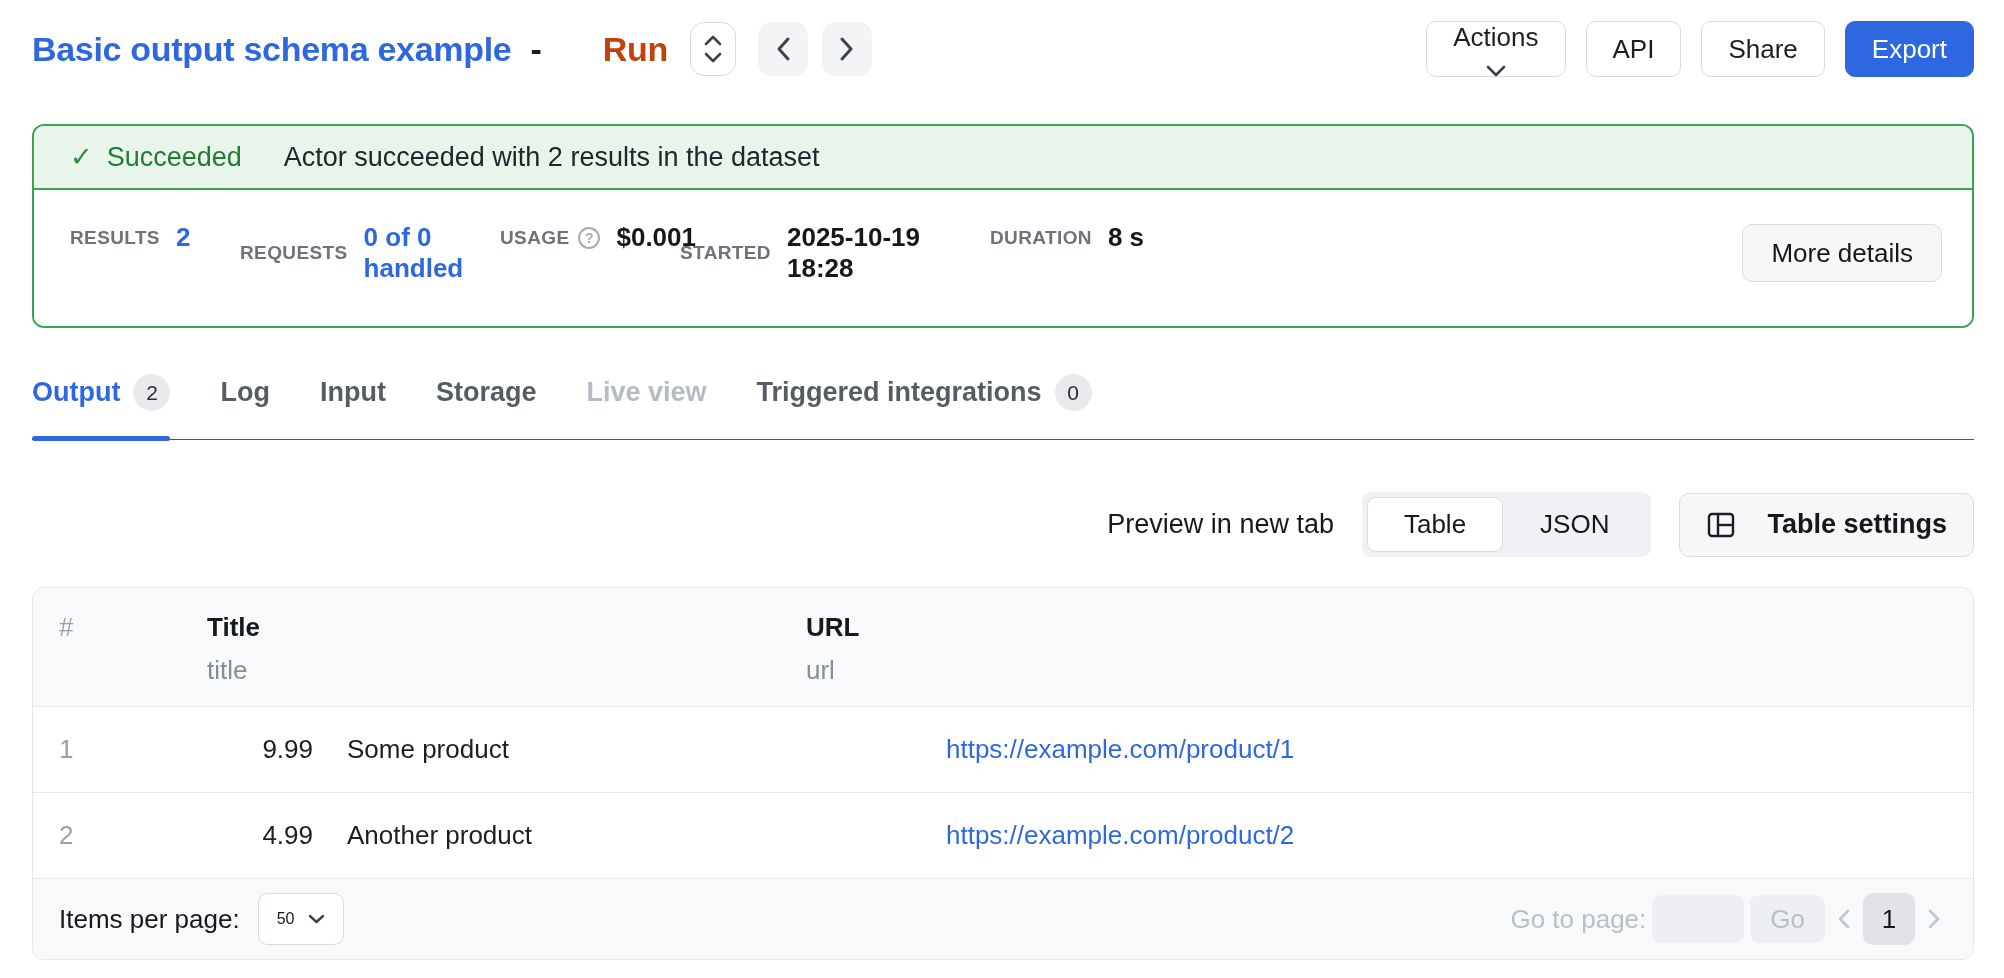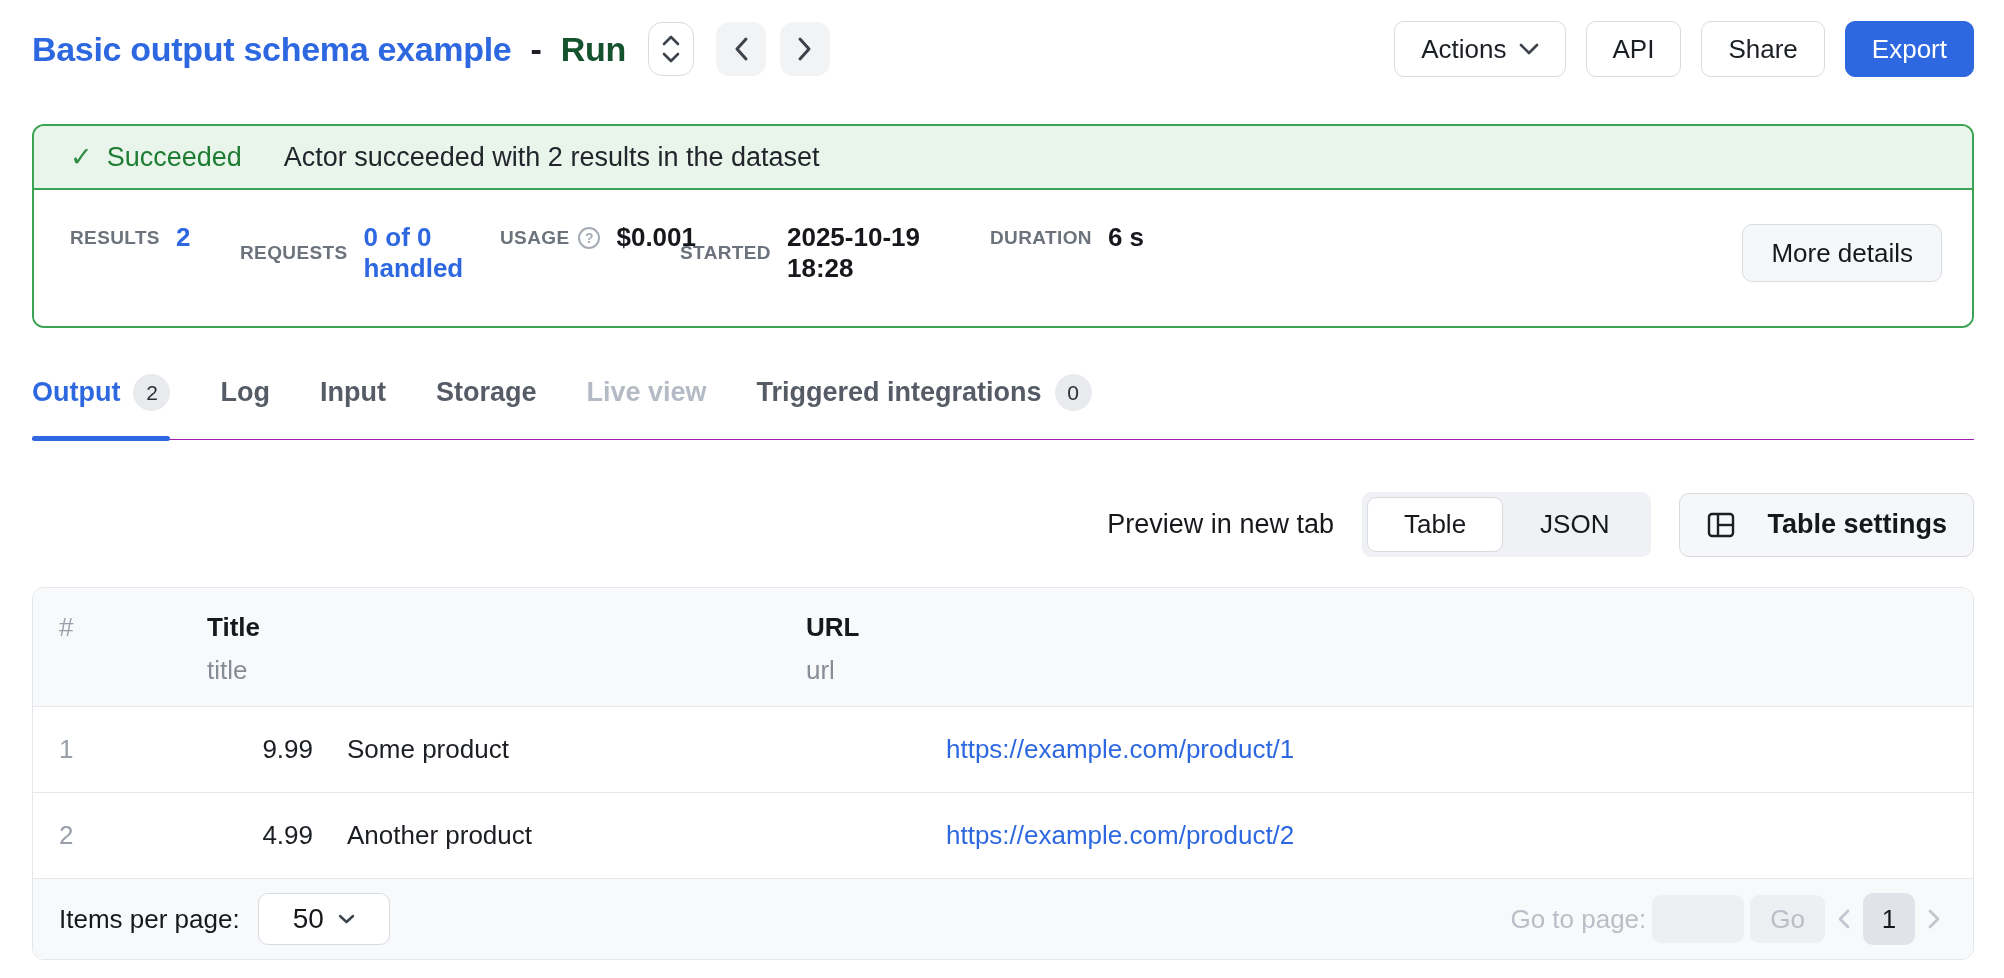--- a/index.html
+++ b/index.html
@@ -5,37 +5,37 @@
   html, body { margin: 0; padding: 0; background: #ffffff; }
   .page {
     width: 2004px; height: 978px; background: #ffffff; position: relative;
     font-family: "Liberation Sans", sans-serif; color: #1b1f24; overflow: hidden;
   }
 
   
   .topbar { display: flex; align-items: center; padding: 20px 30px 0 32px; height: 58px; }
   .page-title { font-size: 34px; font-weight: 700; letter-spacing: -0.3px; white-space: nowrap; }
   .page-title .title-link { color: #2e68e0; cursor: pointer; }
-  .page-title .title-suffix { color: #14532d; }
+  .page-title .title-suffix { color: #c2410c; margin-left: 42px; }
   .title-sep { margin: 0 10px; color: #1b1f24; font-weight: 700; font-size: 34px; }
 
   .icon-btn {
     display: inline-flex; align-items: center; justify-content: center;
     height: 54px; border-radius: 14px; cursor: pointer; box-sizing: border-box;
   }
   .run-selector { width: 46px; background: #ffffff; border: 1px solid #d8dbe0; margin-left: 22px; }
   .nav-btn { width: 50px; background: #f2f3f5; border: none; margin-left: 22px; }
   .nav-btn + .nav-btn { margin-left: 14px; }
 
   .topbar-right { margin-left: auto; display: flex; align-items: center; gap: 20px; }
   .btn {
     display: inline-flex; align-items: center; justify-content: center; gap: 12px;
     height: 56px; padding: 4px 26px; border-radius: 10px; box-sizing: border-box;
     background: #ffffff; border: 1px solid #d8dbe0; font-size: 26px; font-weight: 500;
-    color: #1b1f24; cursor: pointer; white-space: nowrap;
+    color: #1b1f24; cursor: pointer; white-space: nowrap; flex-direction: column;
   }
   .btn-primary { background: #2e68e0; border-color: #2e68e0; color: #ffffff; }
 
   
   .status-card {
     margin: 46px 30px 0 32px; border: 2px solid #3ba452; border-radius: 12px; overflow: hidden;
   }
   .status-banner {
     background: #e9f5ea; border-bottom: 2px solid #3ba452;
     display: flex; align-items: center; padding: 15px 36px; gap: 14px;
@@ -126,22 +126,22 @@
   .cell-text { color: #1b1e23; }
   .cell-link { color: #2e68e0; cursor: pointer; text-decoration: none; }
 
   .tfoot {
     background: #f8f9fa; border-top: 1px solid #e6e8ec; display: flex; align-items: center;
     padding: 14px 26px; gap: 18px;
   }
   .ipp-label { font-size: 26px; color: #16181c; }
   .ipp-select {
     background: #ffffff; border: 1px solid #d8dbe0; border-radius: 10px; height: 52px;
-    padding: 0 34px; display: inline-flex; align-items: center; gap: 14px;
-    font-size: 28px; color: #16181c; cursor: pointer; box-sizing: border-box; justify-content: space-between;
+    padding: 0 18px; display: inline-flex; align-items: center; gap: 14px;
+    font-size: 16px; color: #16181c; cursor: pointer; box-sizing: border-box; justify-content: space-between;
   }
   .pager { margin-left: auto; display: flex; align-items: center; gap: 6px; }
   .goto-label { font-size: 26px; color: #b9bec7; }
   .goto-input {
     width: 92px; height: 48px; background: #edeff2; border: none; border-radius: 9px;
     font-size: 26px; padding: 0 12px; box-sizing: border-box; color: #1b1f24; outline: none;
   }
   .go-btn {
     background: #edeff2; border: none; color: #b9bec7; font-size: 26px; border-radius: 9px;
     height: 48px; padding: 0 20px; cursor: pointer;
@@ -232,21 +232,21 @@
           <span class="info-circle">?</span>
         </span>
         <span class="stat-value">$0.001</span>
       </div>
       <div class="stat stat-started">
         <span class="stat-label">STARTED</span>
         <span class="stat-value">2025-10-19 18:28</span>
       </div>
       <div class="stat stat-duration">
         <span class="stat-label">DURATION</span>
-        <span class="stat-value">6 s</span>
+        <span class="stat-value">8 s</span>
       </div>
       <div class="more-details-wrap">
         <button class="btn-soft">
           <span>More details</span>
         </button>
       </div>
     </div>
   </div>
 
   <div class="tabs">

